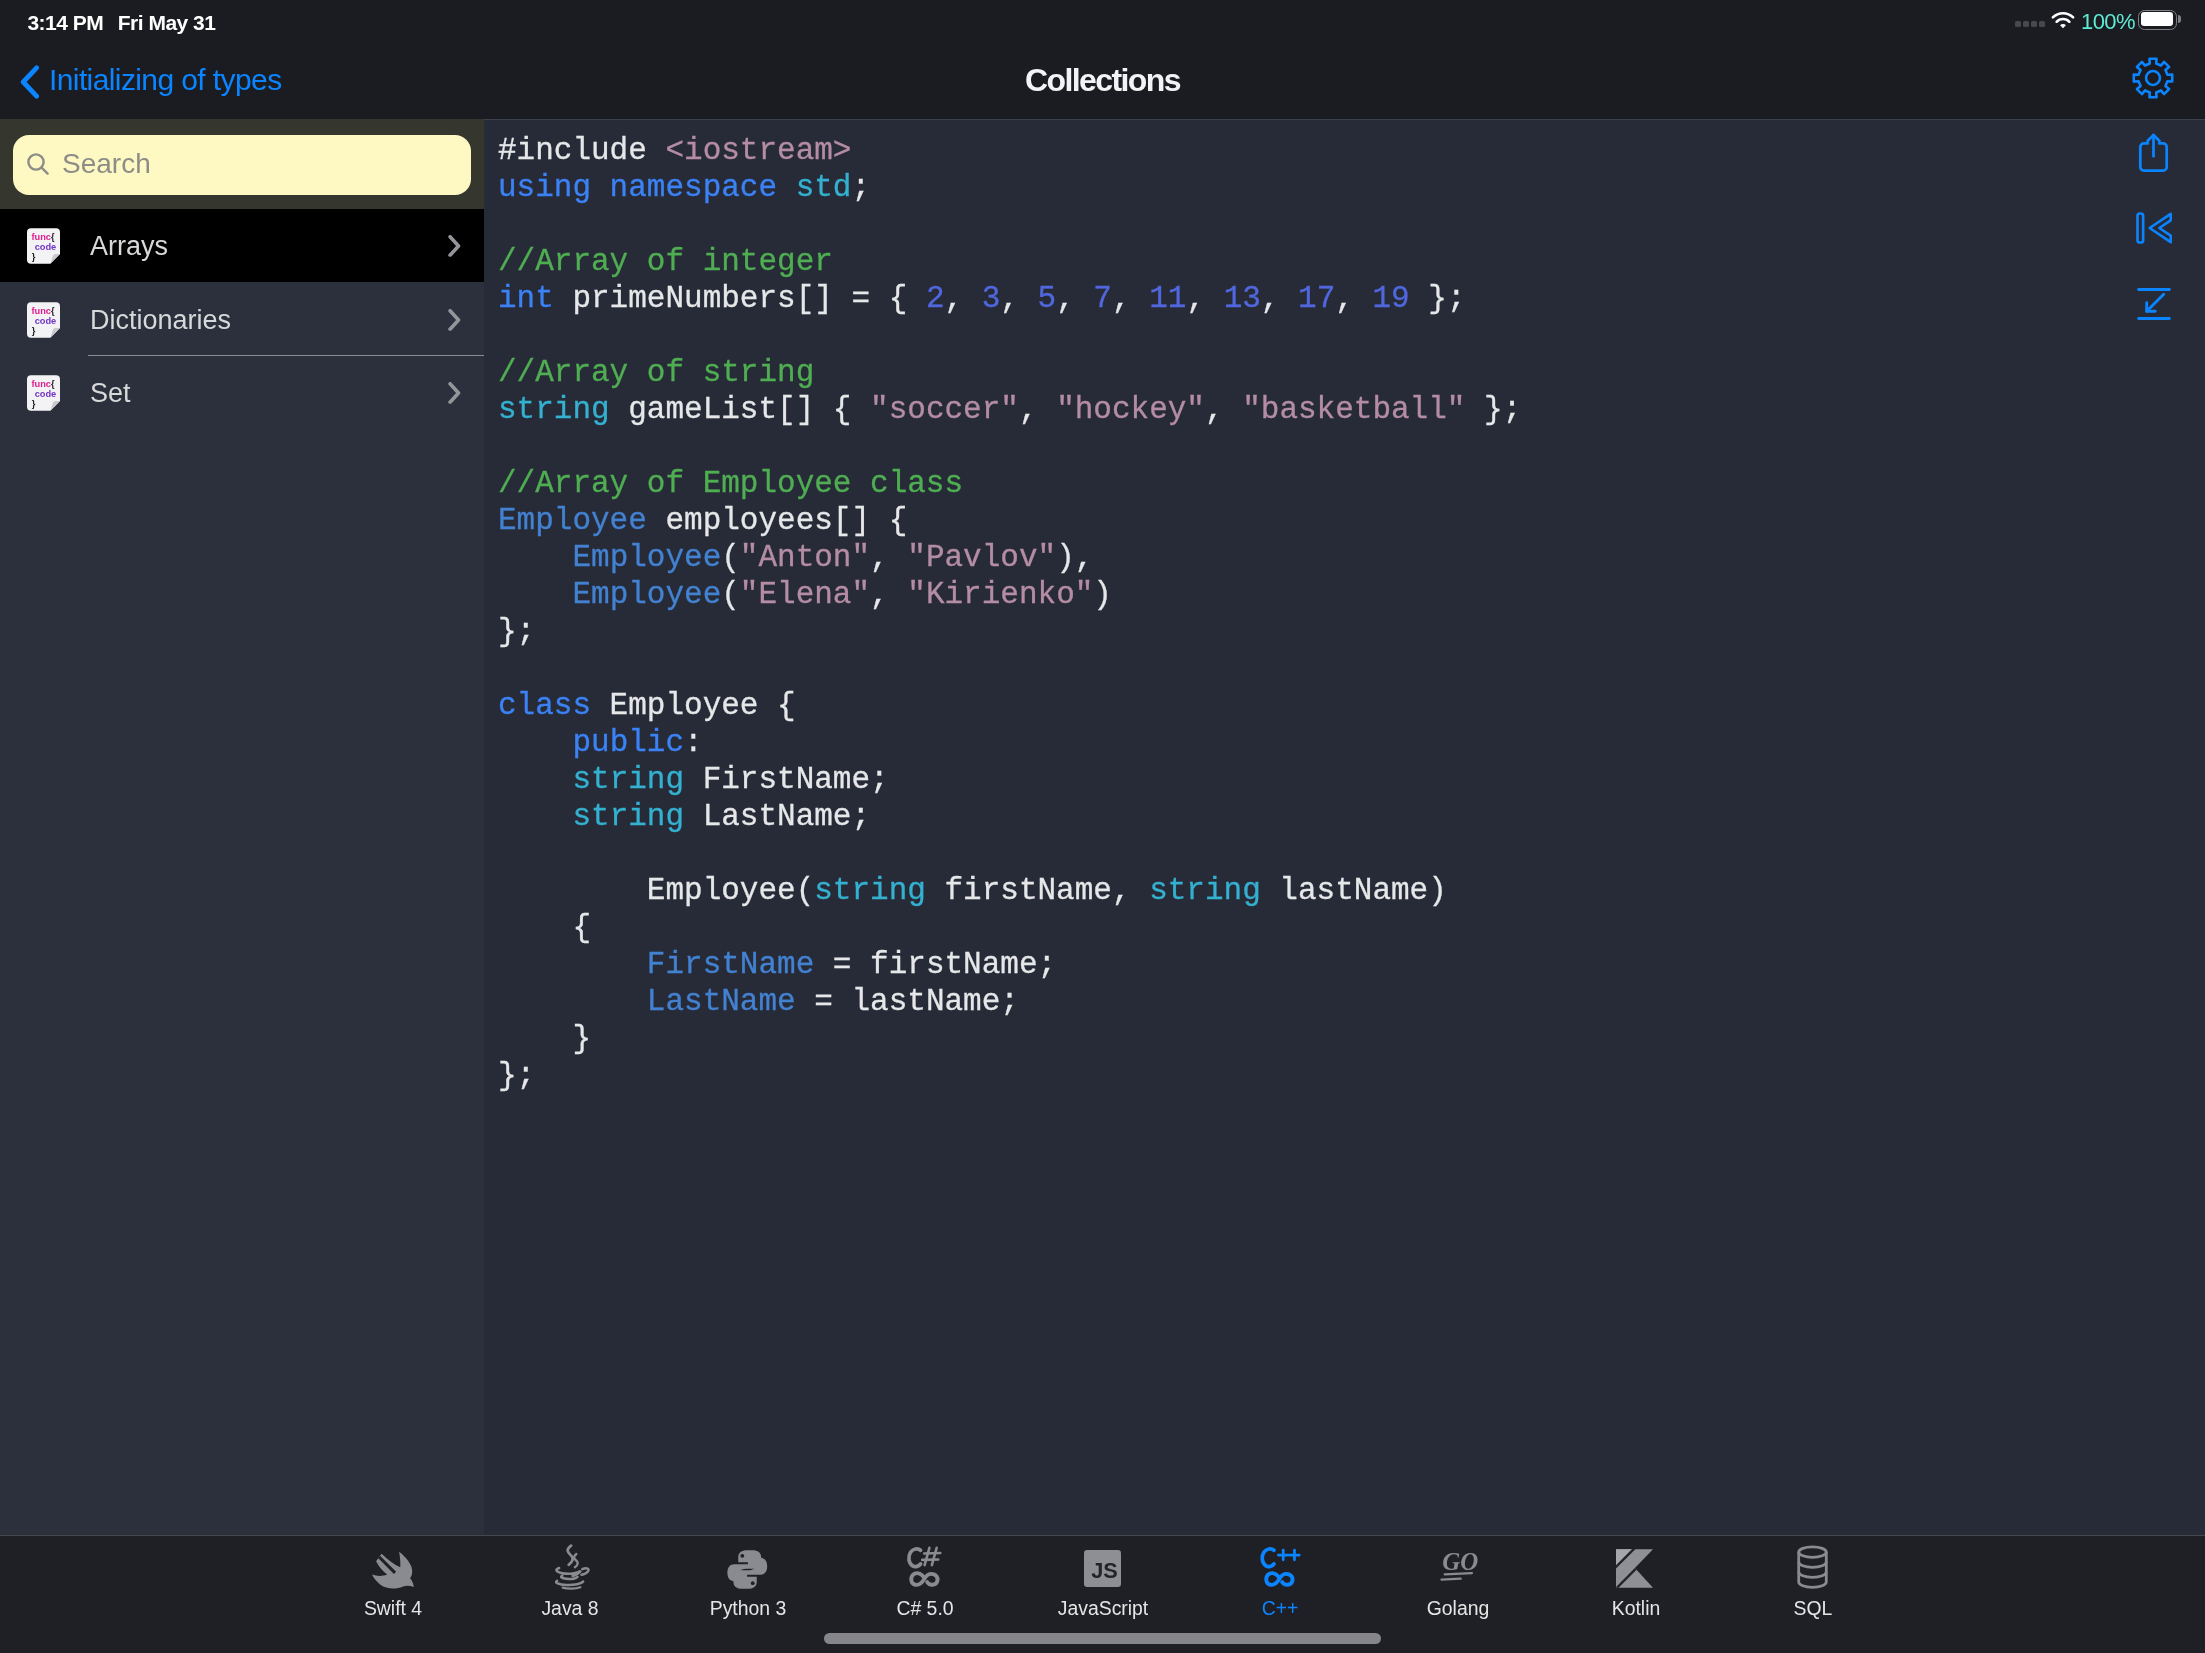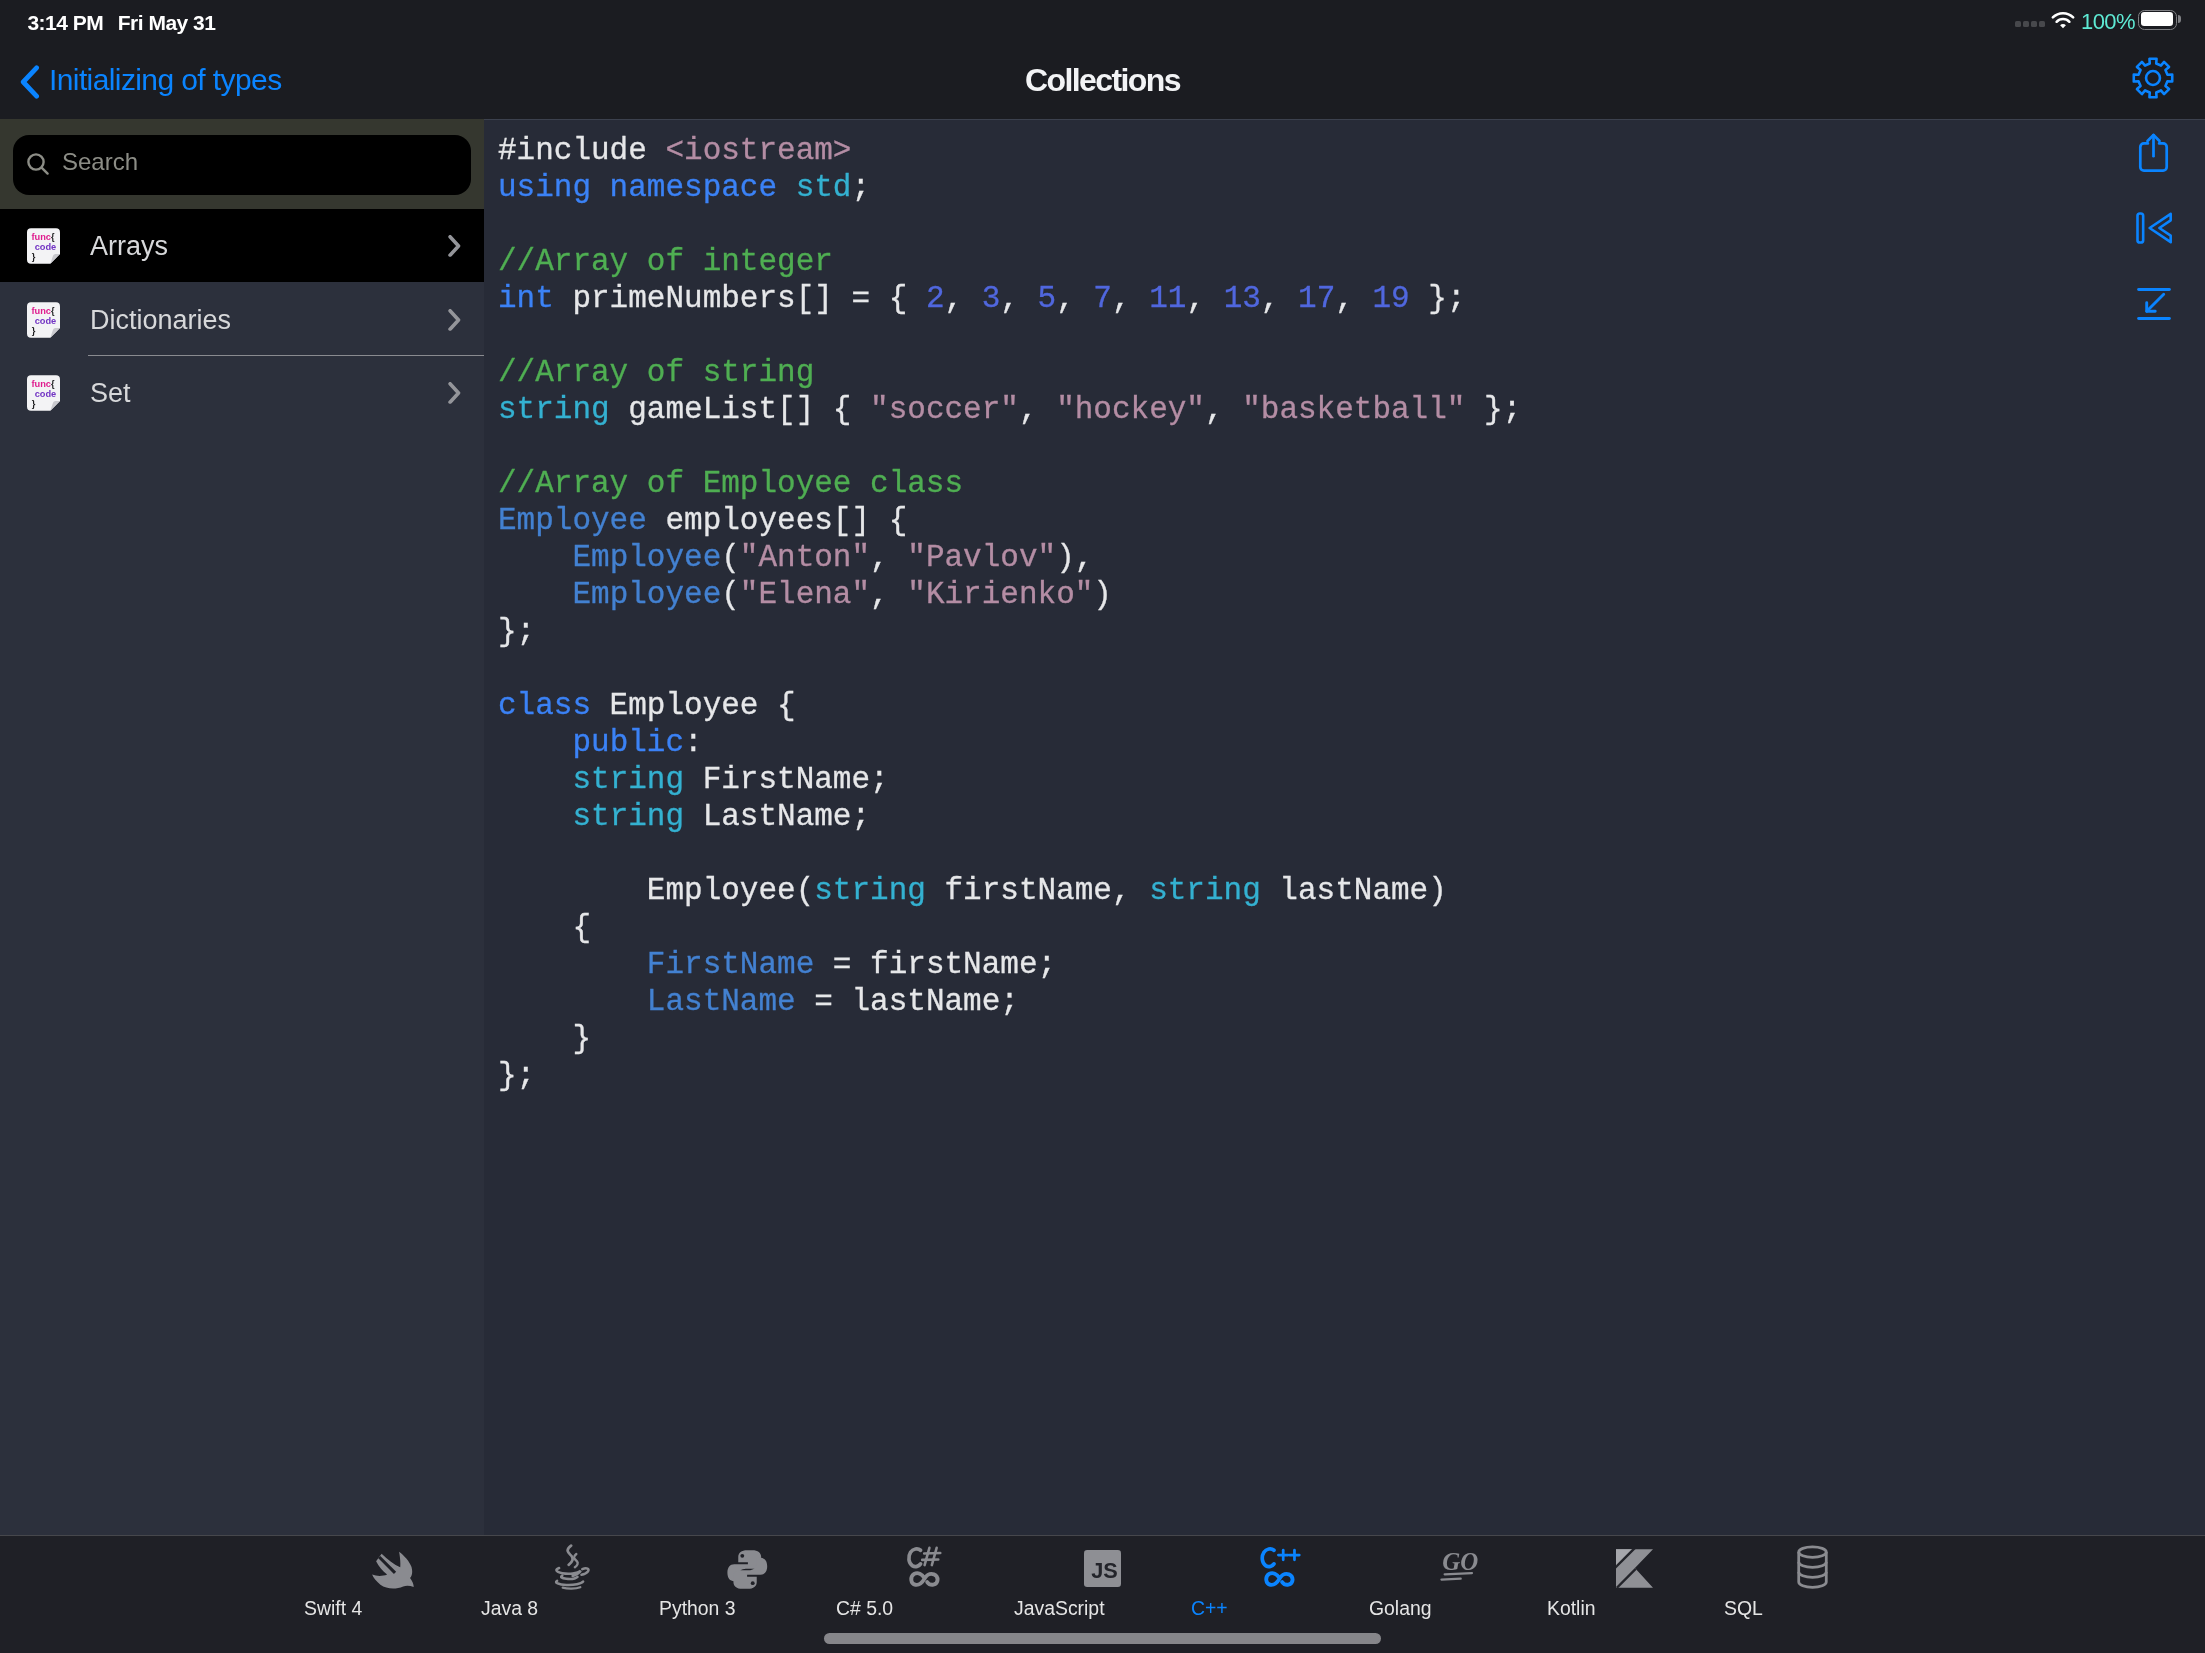--- a/index.html
+++ b/index.html
@@ -10,41 +10,41 @@
   
   #topbar { left:0; top:0; width:2205px; height:119px; background:#1b1c21; }
   #status-left { left:27.4px; top:10.5px; font-size:21px; font-weight:700; color:#ffffff; letter-spacing:-0.5px; }
   #status-left span { font-weight:700; }
   #navtitle { left:0; top:62px; width:2205px; text-align:center; font-size:32px; font-weight:700; letter-spacing:-1.6px; color:#f2f3f5; }
   #backbtn { left:49px; top:63px; color:#0a84ff; font-size:30px; letter-spacing:-0.6px; }
 
   
   #sidebar { left:0; top:119px; width:484px; height:1417px; background:#2c303c; }
   #searchwrap { left:0; top:0; width:484px; height:90px; background:#35372f; }
-  #searchfield { left:13px; top:16px; width:458px; height:60px; background:#000000; border-radius:16px; color:#8c8d86; font-size:24px; }
+  #searchfield { left:13px; top:16px; width:458px; height:60px; background:#fef9c3; border-radius:16px; color:#8c8d86; font-size:28px; }
   #searchfield .ph { position:absolute; left:49px; top:13px; }
   .row { left:0; width:484px; height:73px;text-decoration:underline; }
   .row .label { position:absolute; left:90px; top:50%; transform:translateY(-50%); font-size:27px; color:#d7d8da; }
   .row .chev { position:absolute; right:22.6px; top:50%; transform:translateY(-50%); }
   .doc-ico { position:absolute; left:27px; top:50%; transform:translateY(-50%); }
 
   
   #codepanel { left:484px; top:119px; width:1721px; height:1417px; background:#272b37; border-top:1.6px solid #3c414e; }
   #code { left:498px; top:132px; font-family:"Liberation Mono",monospace; font-size:31px; line-height:37px; white-space:pre; color:#e6e7e9; -webkit-text-stroke:0.3px currentColor; }
   .w { color:#e6e7e9; }
   .p { color:#3b82f6; }
   .c { color:#34b1d1; }
   .g { color:#4fae52; }
   .n { color:#5067de; }
   .b { color:#4381d1;text-align:right; }
   .r { color:#b48da4; }
 
   
   #tabbar { left:0; top:1535px; width:2205px; height:118px; background:#1f2026; border-top:1.6px solid #46474c; }
-  .tab { position:absolute; top:0; width:178px; height:118px; }
+  .tab { position:absolute; top:0; width:178px; height:118px; text-align:center; }
   .tab .lbl { position:absolute; top:61px; width:100%; font-size:19.4px; color:#e5e5e5; }
   .tab.sel .lbl { color:#0a84ff; }
   #homebar { left:824px; top:1633px; width:557px; height:10.5px; border-radius:5.7px; background:#86868a; }
 </style>
 </head>
 <body>
 
 <div class="abs" id="topbar"></div>
 <div class="abs" id="status-left">3:14 PM<span style="display:inline-block;width:14.5px;"></span>Fri May 31</div>
 

